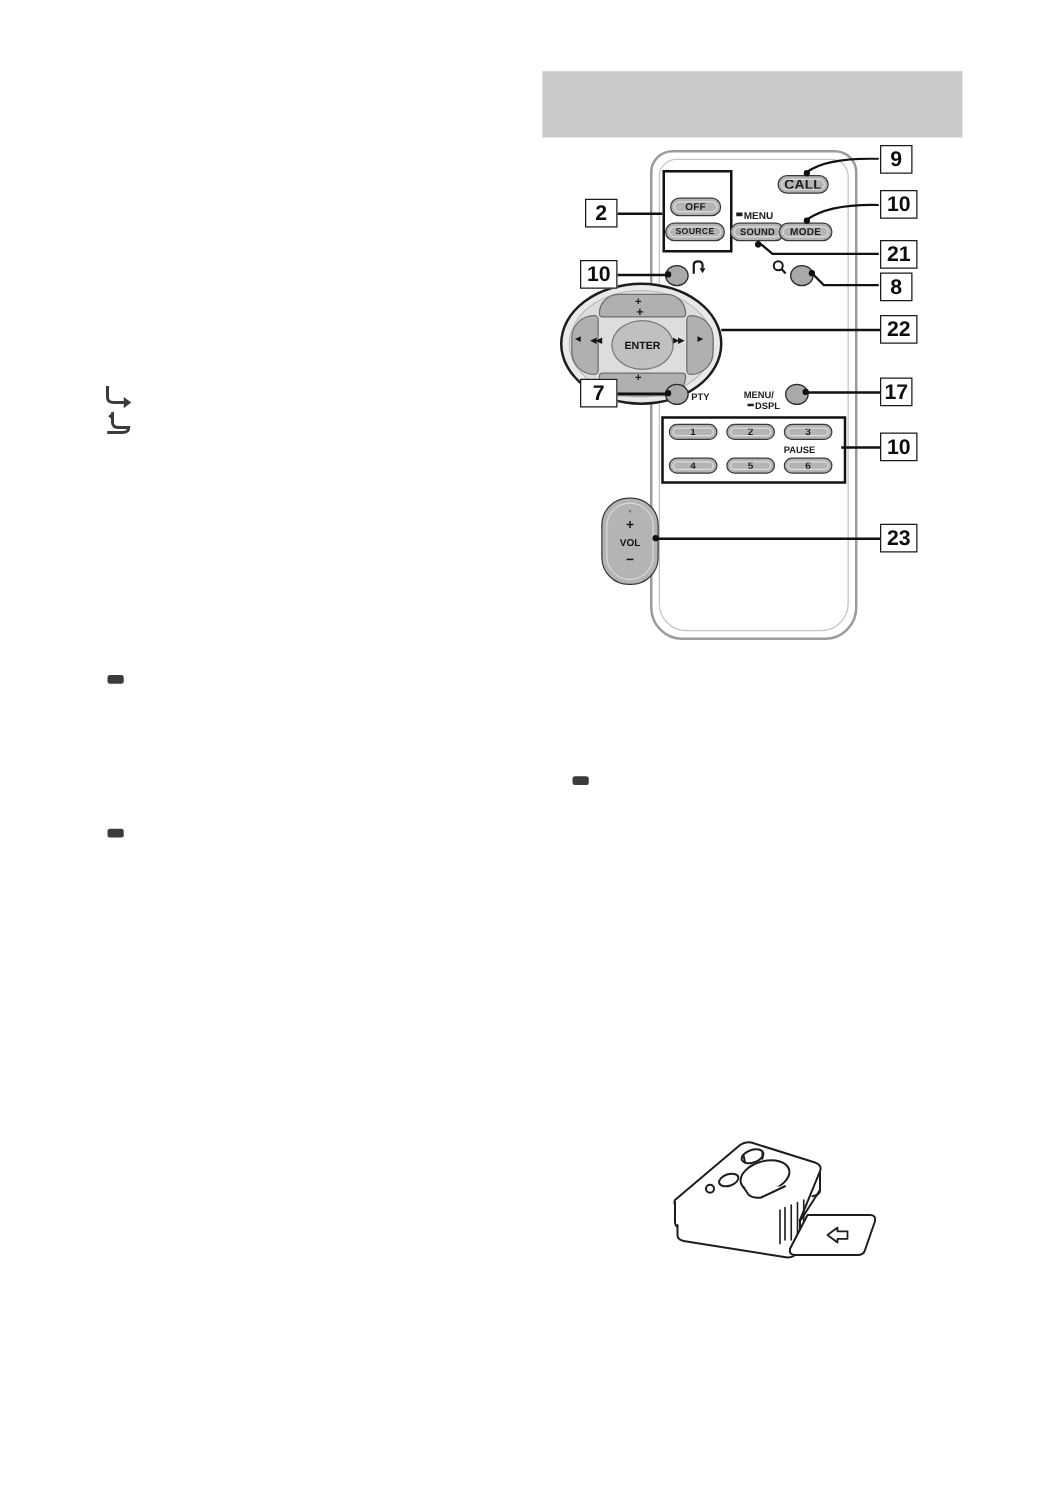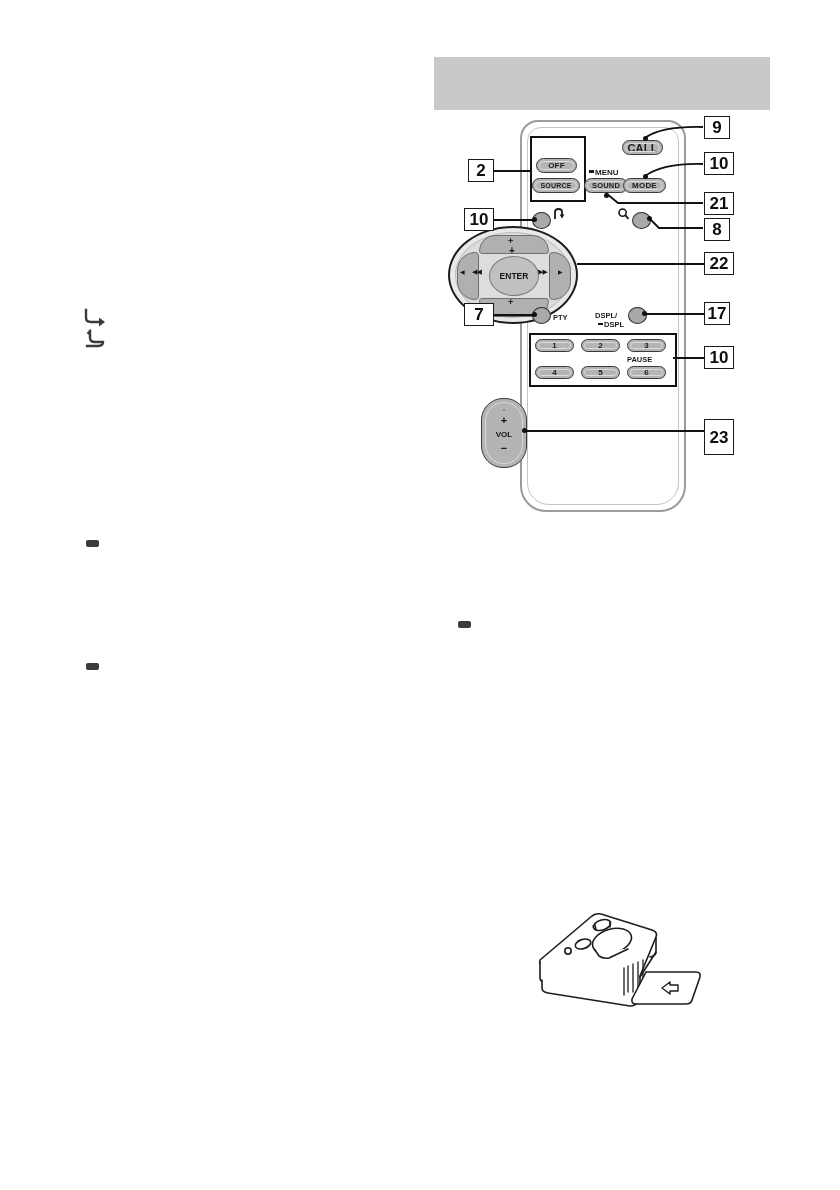--- a/index.html
+++ b/index.html
@@ -202,21 +202,21 @@
 
     <div class="enter">
       <span>ENTER</span>
     </div>
   </div>
 
   <div class="round-btn" style="left:100px;top:199px;"></div>
   <div class="face-label" style="left:121px;top:205px;font-size:7.5px;">PTY</div>
 
   <div class="round-btn" style="left:196px;top:199px;"></div>
-  <div class="face-label" style="left:163px;top:203px;font-size:7.5px;">DSPL/</div>
+  <div class="face-label" style="left:163px;top:203px;font-size:7.5px;">MENU/</div>
   <div class="face-label" style="left:166px;top:212px;font-size:7.5px;">
     <span style="display:inline-block;width:5px;height:2.2px;background:#1b1b1b;vertical-align:2px;margin-right:1px;"></span><span>DSPL</span>
   </div>
 
   <div class="group-box" style="left:97px;top:225px;width:144px;height:50px;"></div>
 
   <div class="pill" style="left:103px;top:231px;width:39px;height:13px;font-size:8px;">
       <span class="g"></span>
     <span>1</span>
     </div>
@@ -281,21 +281,21 @@
 
   <div class="dot" style="left:210px;top:203px;"></div>
   <div class="lead h" style="left:212px;top:205px;width:60px;"></div>
   <div class="callout" style="left:272px;top:194px;width:26px;height:23px;">17</div>
 
   <div class="lead h" style="left:241px;top:249px;width:31px;"></div>
   <div class="callout" style="left:272px;top:238px;width:30px;height:23px;">10</div>
 
   <div class="dot" style="left:90px;top:320px;"></div>
   <div class="lead h" style="left:92px;top:322px;width:180px;"></div>
-  <div class="callout" style="left:272px;top:311px;width:30px;height:36px;">23</div>
+  <div class="callout" style="left:272px;top:311px;width:30px;height:23px;">23</div>
 
   <div class="callout" style="left:36px;top:51px;width:26px;height:23px;">2</div>
   <div class="lead h" style="left:62px;top:62px;width:36px;"></div>
 
   <div class="callout" style="left:32px;top:100px;width:30px;height:23px;">10</div>
   <div class="lead h" style="left:62px;top:111px;width:40px;"></div>
   <div class="dot" style="left:100px;top:109px;"></div>
 
   <div class="callout" style="left:32px;top:195px;width:30px;height:23px;">7</div>
   <div class="lead h" style="left:62px;top:206px;width:40px;"></div>

